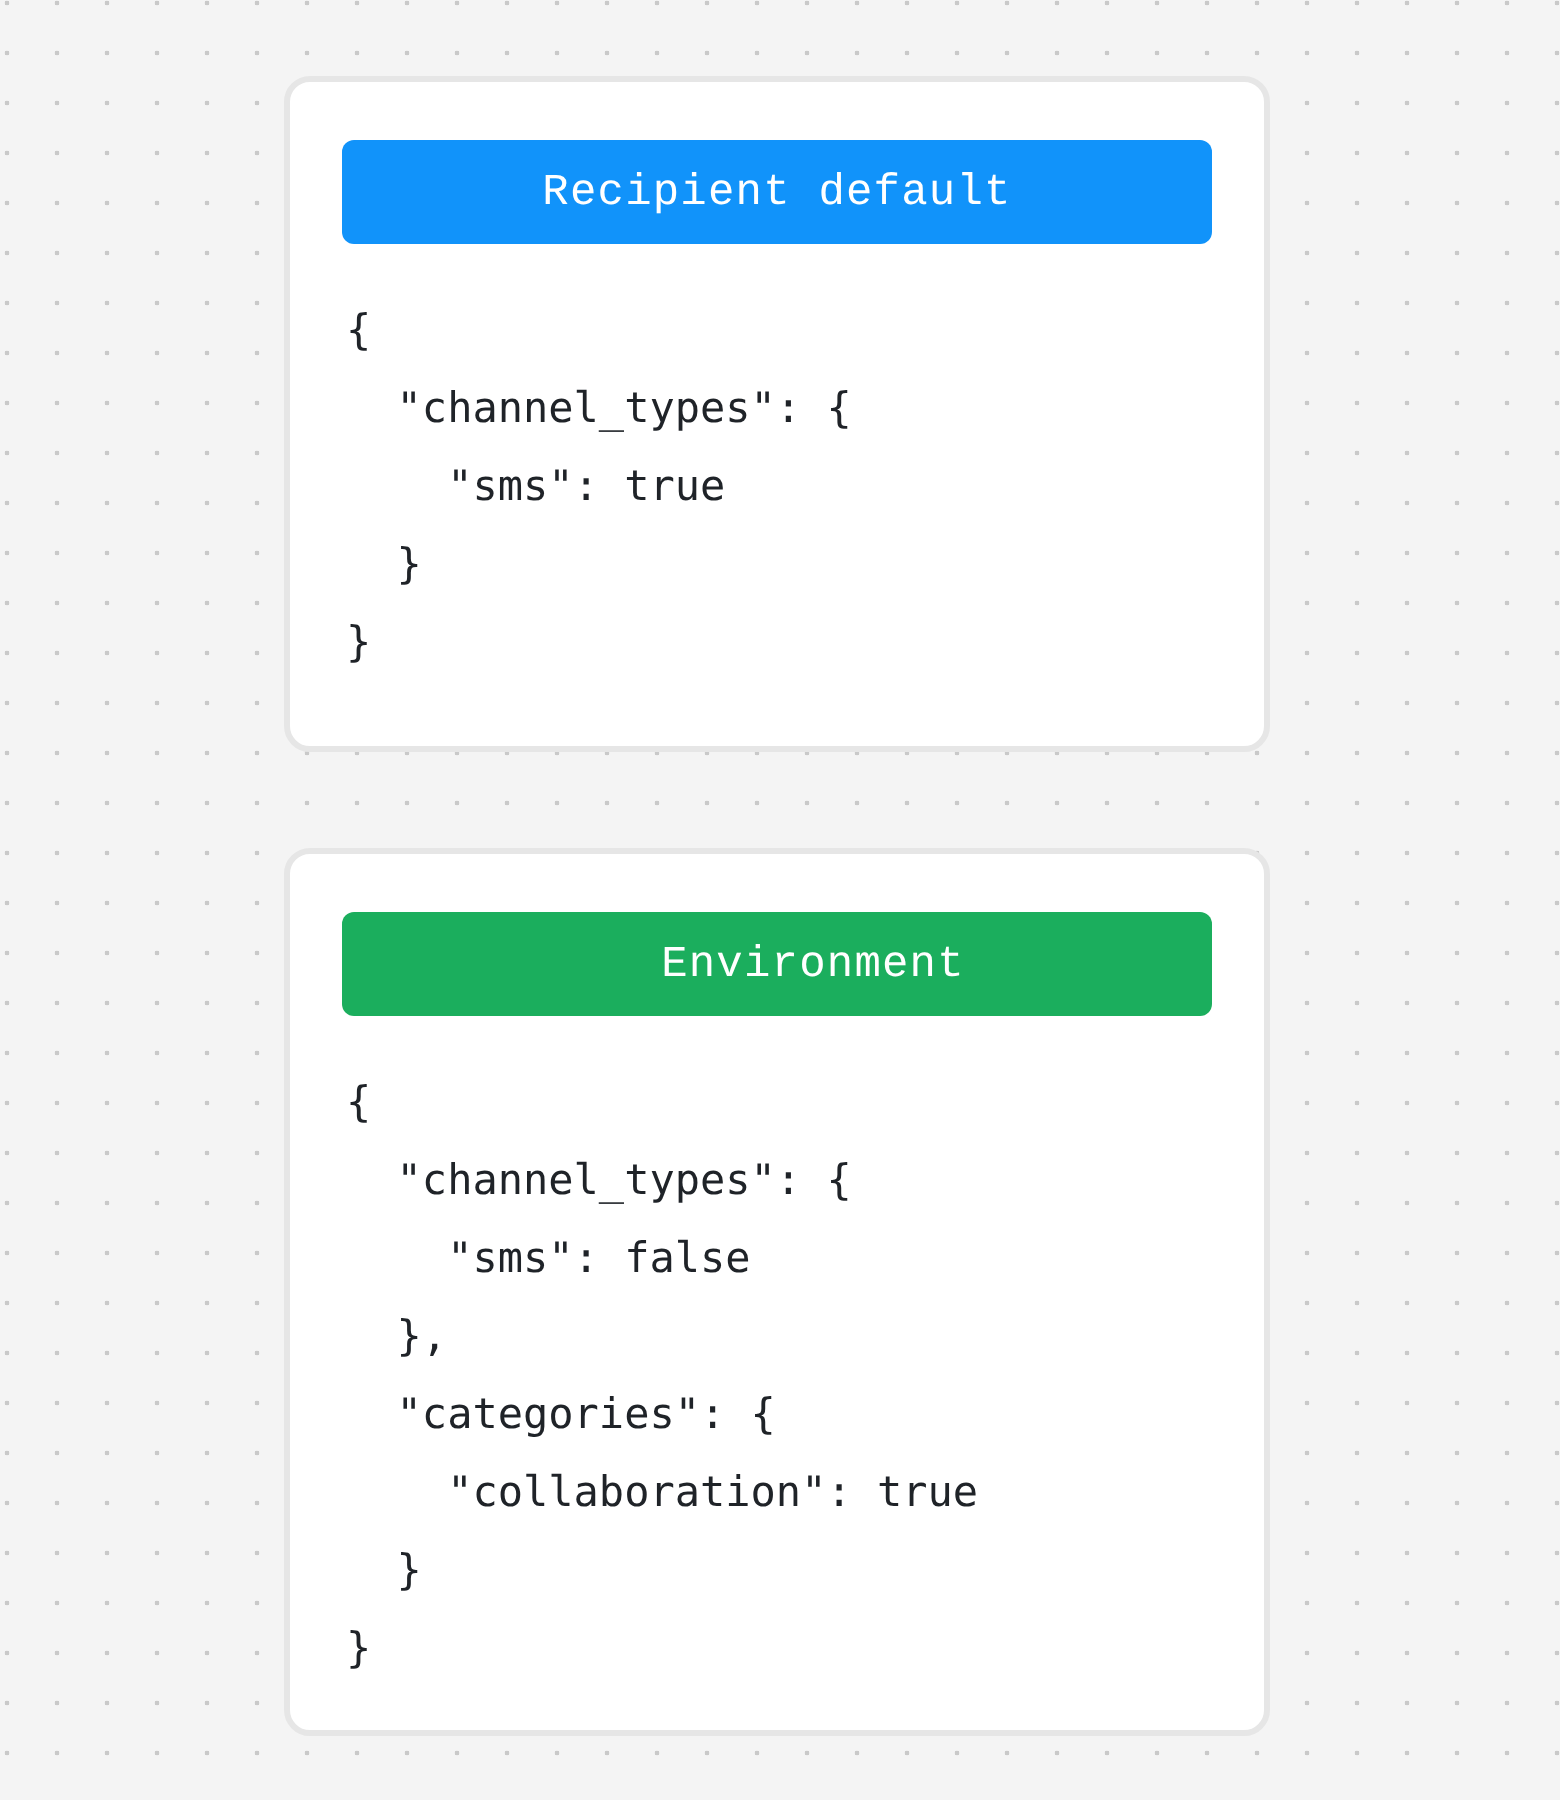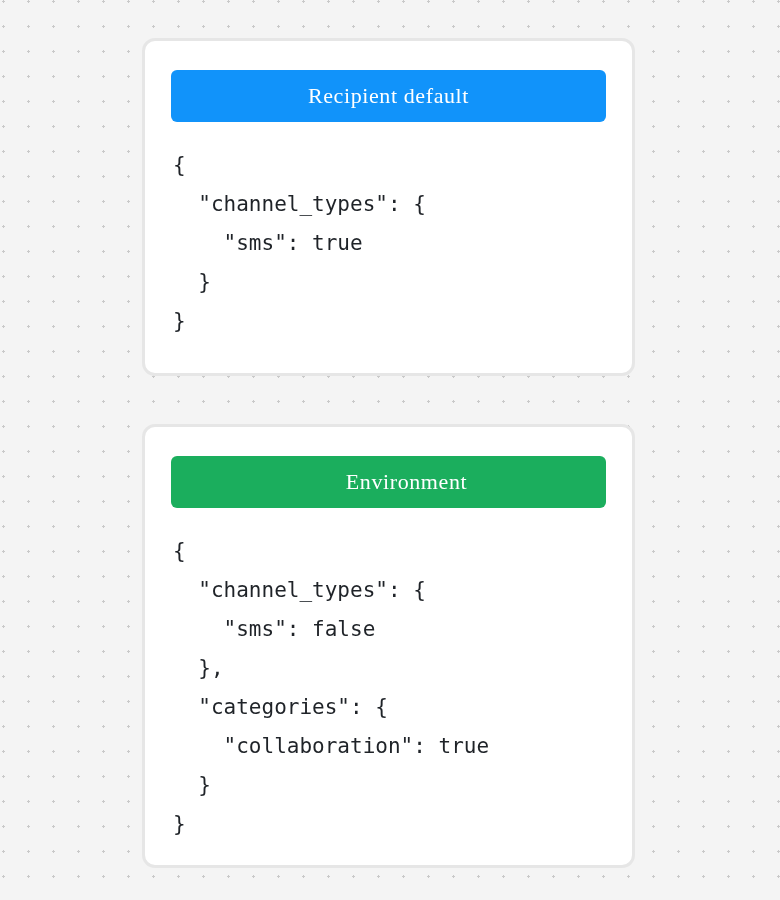--- a/index.html
+++ b/index.html
@@ -46,21 +46,21 @@
     top: 29px;
     width: 435px;
     height: 52px;
     border-radius: 6px;
     display: flex;
     align-items: center;
     justify-content: center;
   }
 
   .card-header-label {
-    font-family: Liberation Serif, serif;
+    font-family: Liberation Mono, monospace;
     font-size: 22px;
     font-weight: 400;
     letter-spacing: 0.6px;
     color: #ffffff;
     white-space: pre;
   }
 
   .card-body {
     position: absolute;
     left: 28px;

